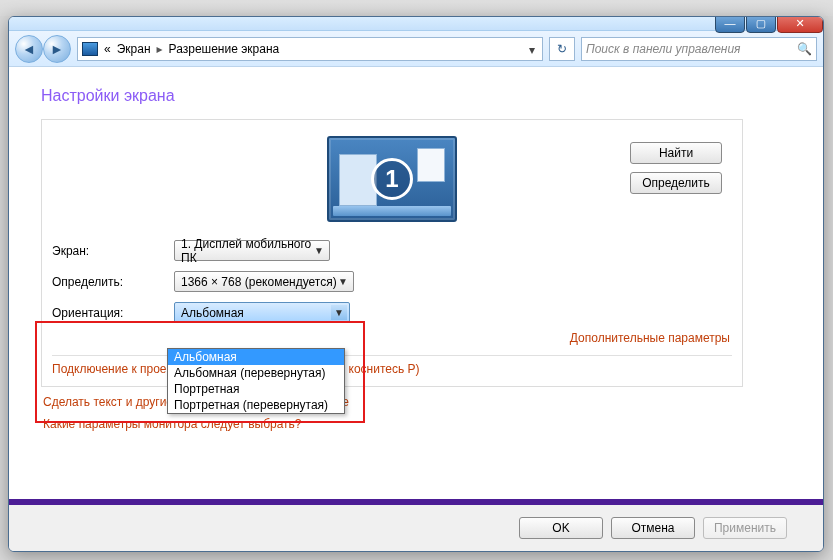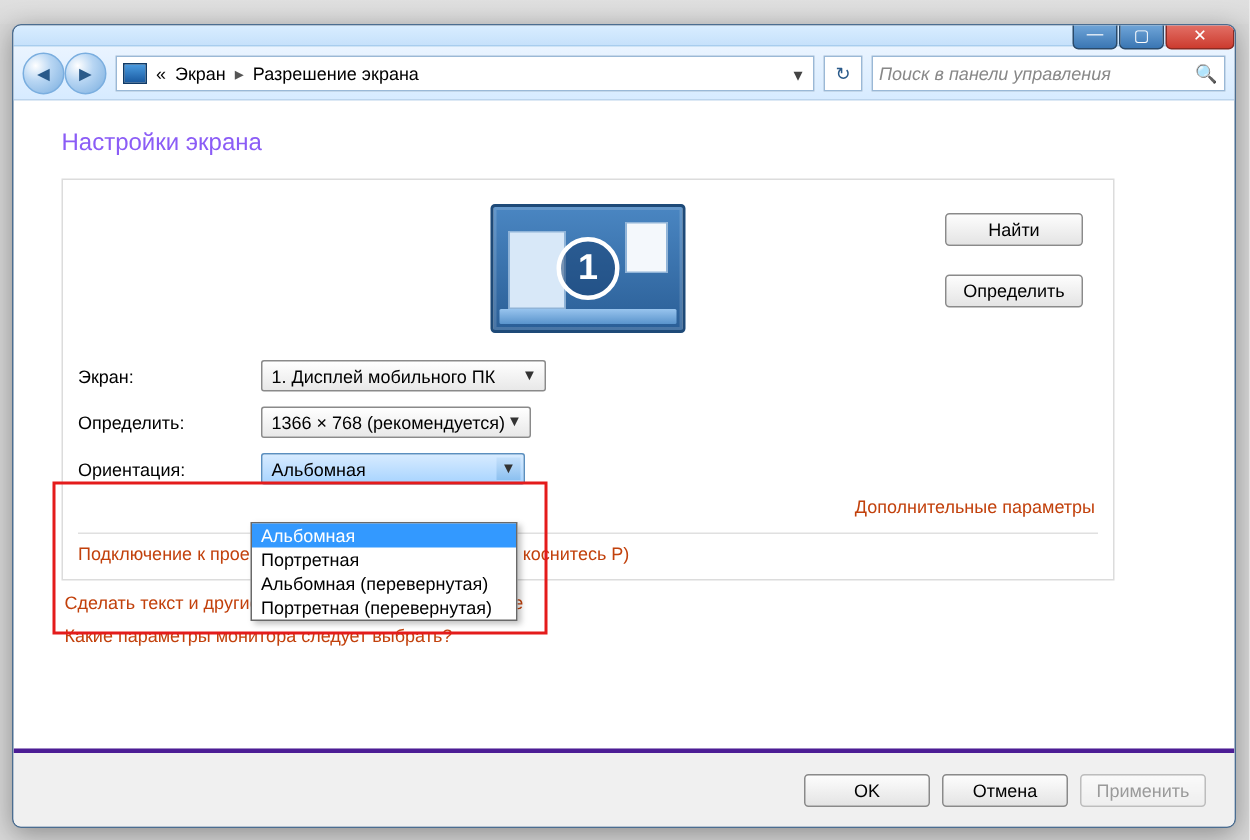--- a/index.html
+++ b/index.html
@@ -202,21 +202,21 @@
     bottom: 4px; left: 4px; right: 4px;
     height: 10px;
     background: linear-gradient(#98c4ee,#5a94cc);
     border-radius: 1px;
   }
   .side-buttons {
     position: absolute;
     right: 10px; top: 12px;
     display: flex;
     flex-direction: column;
-    gap: 19px;
+    gap: 8px;
   }
   .win-btn {
     height: 22px;
     min-width: 92px;
     padding: 0 10px;
     background: linear-gradient(#fdfdfd,#e4e4e4);
     border: 1px solid #8a8a8a;
     border-radius: 3px;
     display: flex;
     align-items: center;
@@ -240,21 +240,21 @@
     position: relative;
     font-size: 12px;
   }
   .select .arrow {
     position: absolute; right: 2px; top: 2px;
     width: 16px; height: 15px;
     display: flex; align-items: center; justify-content: center;
     color: #333;
     font-size: 10px;
   }
-  .sel-display { width: 190px; }
+  .sel-display { width: 156px; }
   .sel-res { width: 180px; }
   .sel-orient { width: 176px; background: linear-gradient(#d7ebff,#a8d4ff); border-color:#5b8fbf;}
   .sel-orient .arrow { background: linear-gradient(#c4e0fb,#8cc0f0); }
   
   .highlight-box {
     position: absolute;
     border: 2px solid #e41b1b;
     pointer-events: none;
     z-index: 50;
   }
@@ -288,25 +288,25 @@
   }
   .links-below { margin-top: 8px; padding-left: 2px;}
   .links-below div { margin-bottom: 8px; }
   hr.thin { border: none; border-top: 1px solid #e0e0e0; margin: 10px 0 4px 0;}
   
   .footer {
     position: absolute;
     left: 0; right: 0; bottom: 0;
     height: 52px;
     background: #f0f0f0;
-    border-top: 3px solid #4c1d95;
+    border-top: 6px solid #4c1d95;
     display: flex;
     align-items: center;
     justify-content: flex-end;
-    padding: 0 19px;
+    padding: 0 36px;
     gap: 8px;
     margin-top: 23px;
   }
 </style>
 </head>
 <body>
 <div class="outer-faded"></div>
 
 <div class="window">
 
@@ -393,22 +393,22 @@
 
     <div class="links-below">
       <div><span class="link">Сделать текст и другие элементы больше или меньше</span></div>
       <div><span class="link">Какие параметры монитора следует выбрать?</span></div>
     </div>
 
     <div class="highlight-box" style="left:26px; top:254px; width:330px; height:102px;"></div>
 
     <div class="dropdown" style="left:158px; top:281px; width:178px;">
       <div class="opt selected">Альбомная</div>
+      <div class="opt">Альбомная (перевернутая)</div>
       <div class="opt">Портретная</div>
-      <div class="opt">Альбомная (перевернутая)</div>
       <div class="opt">Портретная (перевернутая)</div>
     </div>
 
   </div>
 
   <div class="footer">
     <div class="win-btn" style="min-width:84px;">OK</div>
     <div class="win-btn" style="min-width:84px;">Отмена</div>
     <div class="win-btn disabled" style="min-width:84px;">Применить</div>
   </div>

